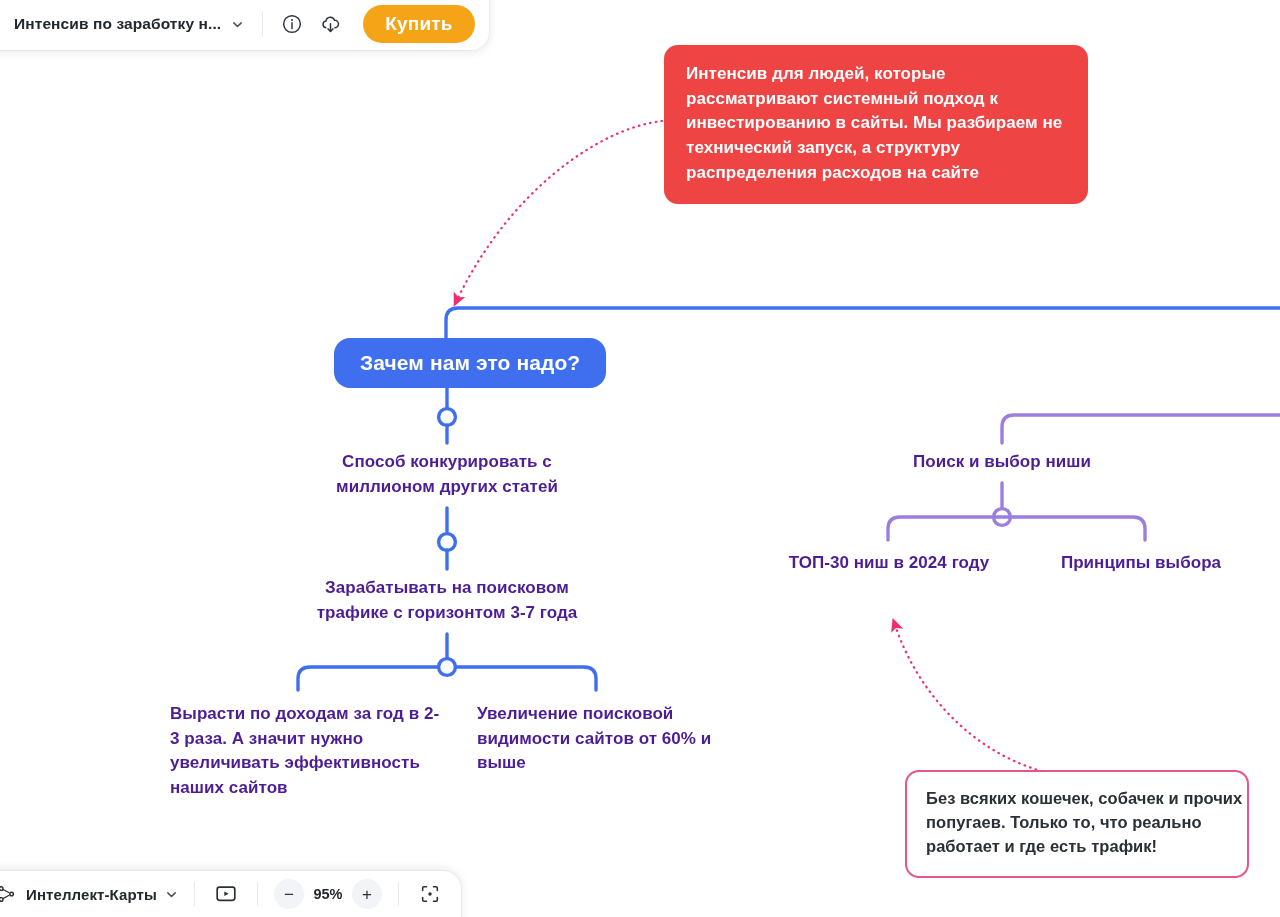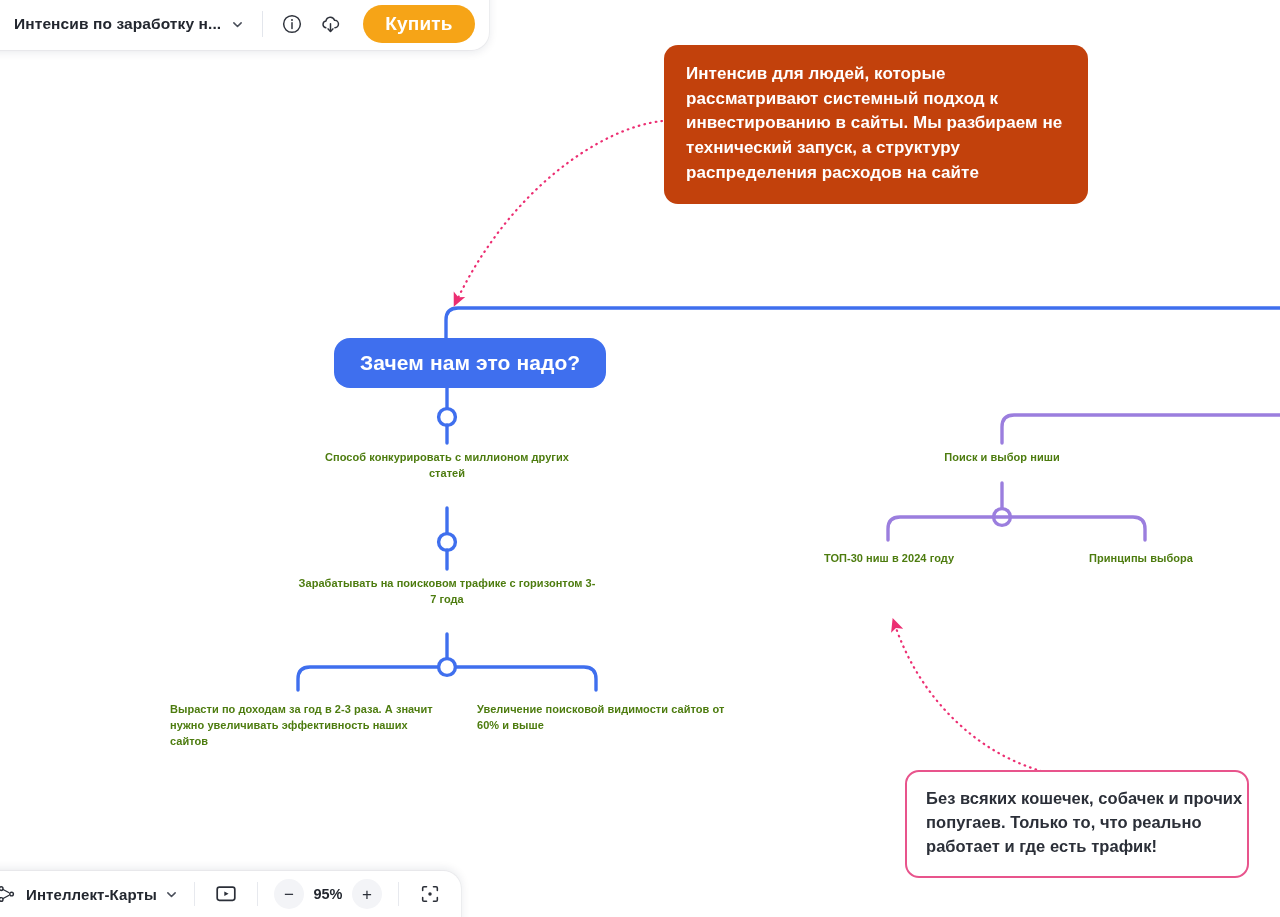--- a/index.html
+++ b/index.html
@@ -160,24 +160,24 @@
     text-align: center;
     font-size: 14.5px;
     font-weight: 600;
     color: #23272f;
   }
 
   
   .node {
     position: absolute;
     z-index: 10;
-    font-size: 11px;
+    font-size: 17px;
     font-weight: 700;
     line-height: 1.45;
-    color: #4d7c0f;
+    color: #4c1d95;
     letter-spacing: .05px;
   }
   .node.center { text-align: center; }
 
   .root-node {
     position: absolute;
     z-index: 12;
     background: #3f6fee;
     color: #ffffff;
     border-radius: 16px;
@@ -187,21 +187,21 @@
     padding: 13px 26px;
     box-sizing: border-box;
     white-space: nowrap;
     cursor: pointer;
   }
 
   
   .note-filled {
     position: absolute;
     z-index: 15;
-    background: #c2410c;
+    background: #ef4444;
     color: #ffffff;
     border-radius: 14px;
     padding: 17px 22px 19px 22px;
     box-sizing: border-box;
     font-size: 17px;
     font-weight: 700;
     line-height: 1.45;
     letter-spacing: .05px;
     cursor: pointer;
   }

